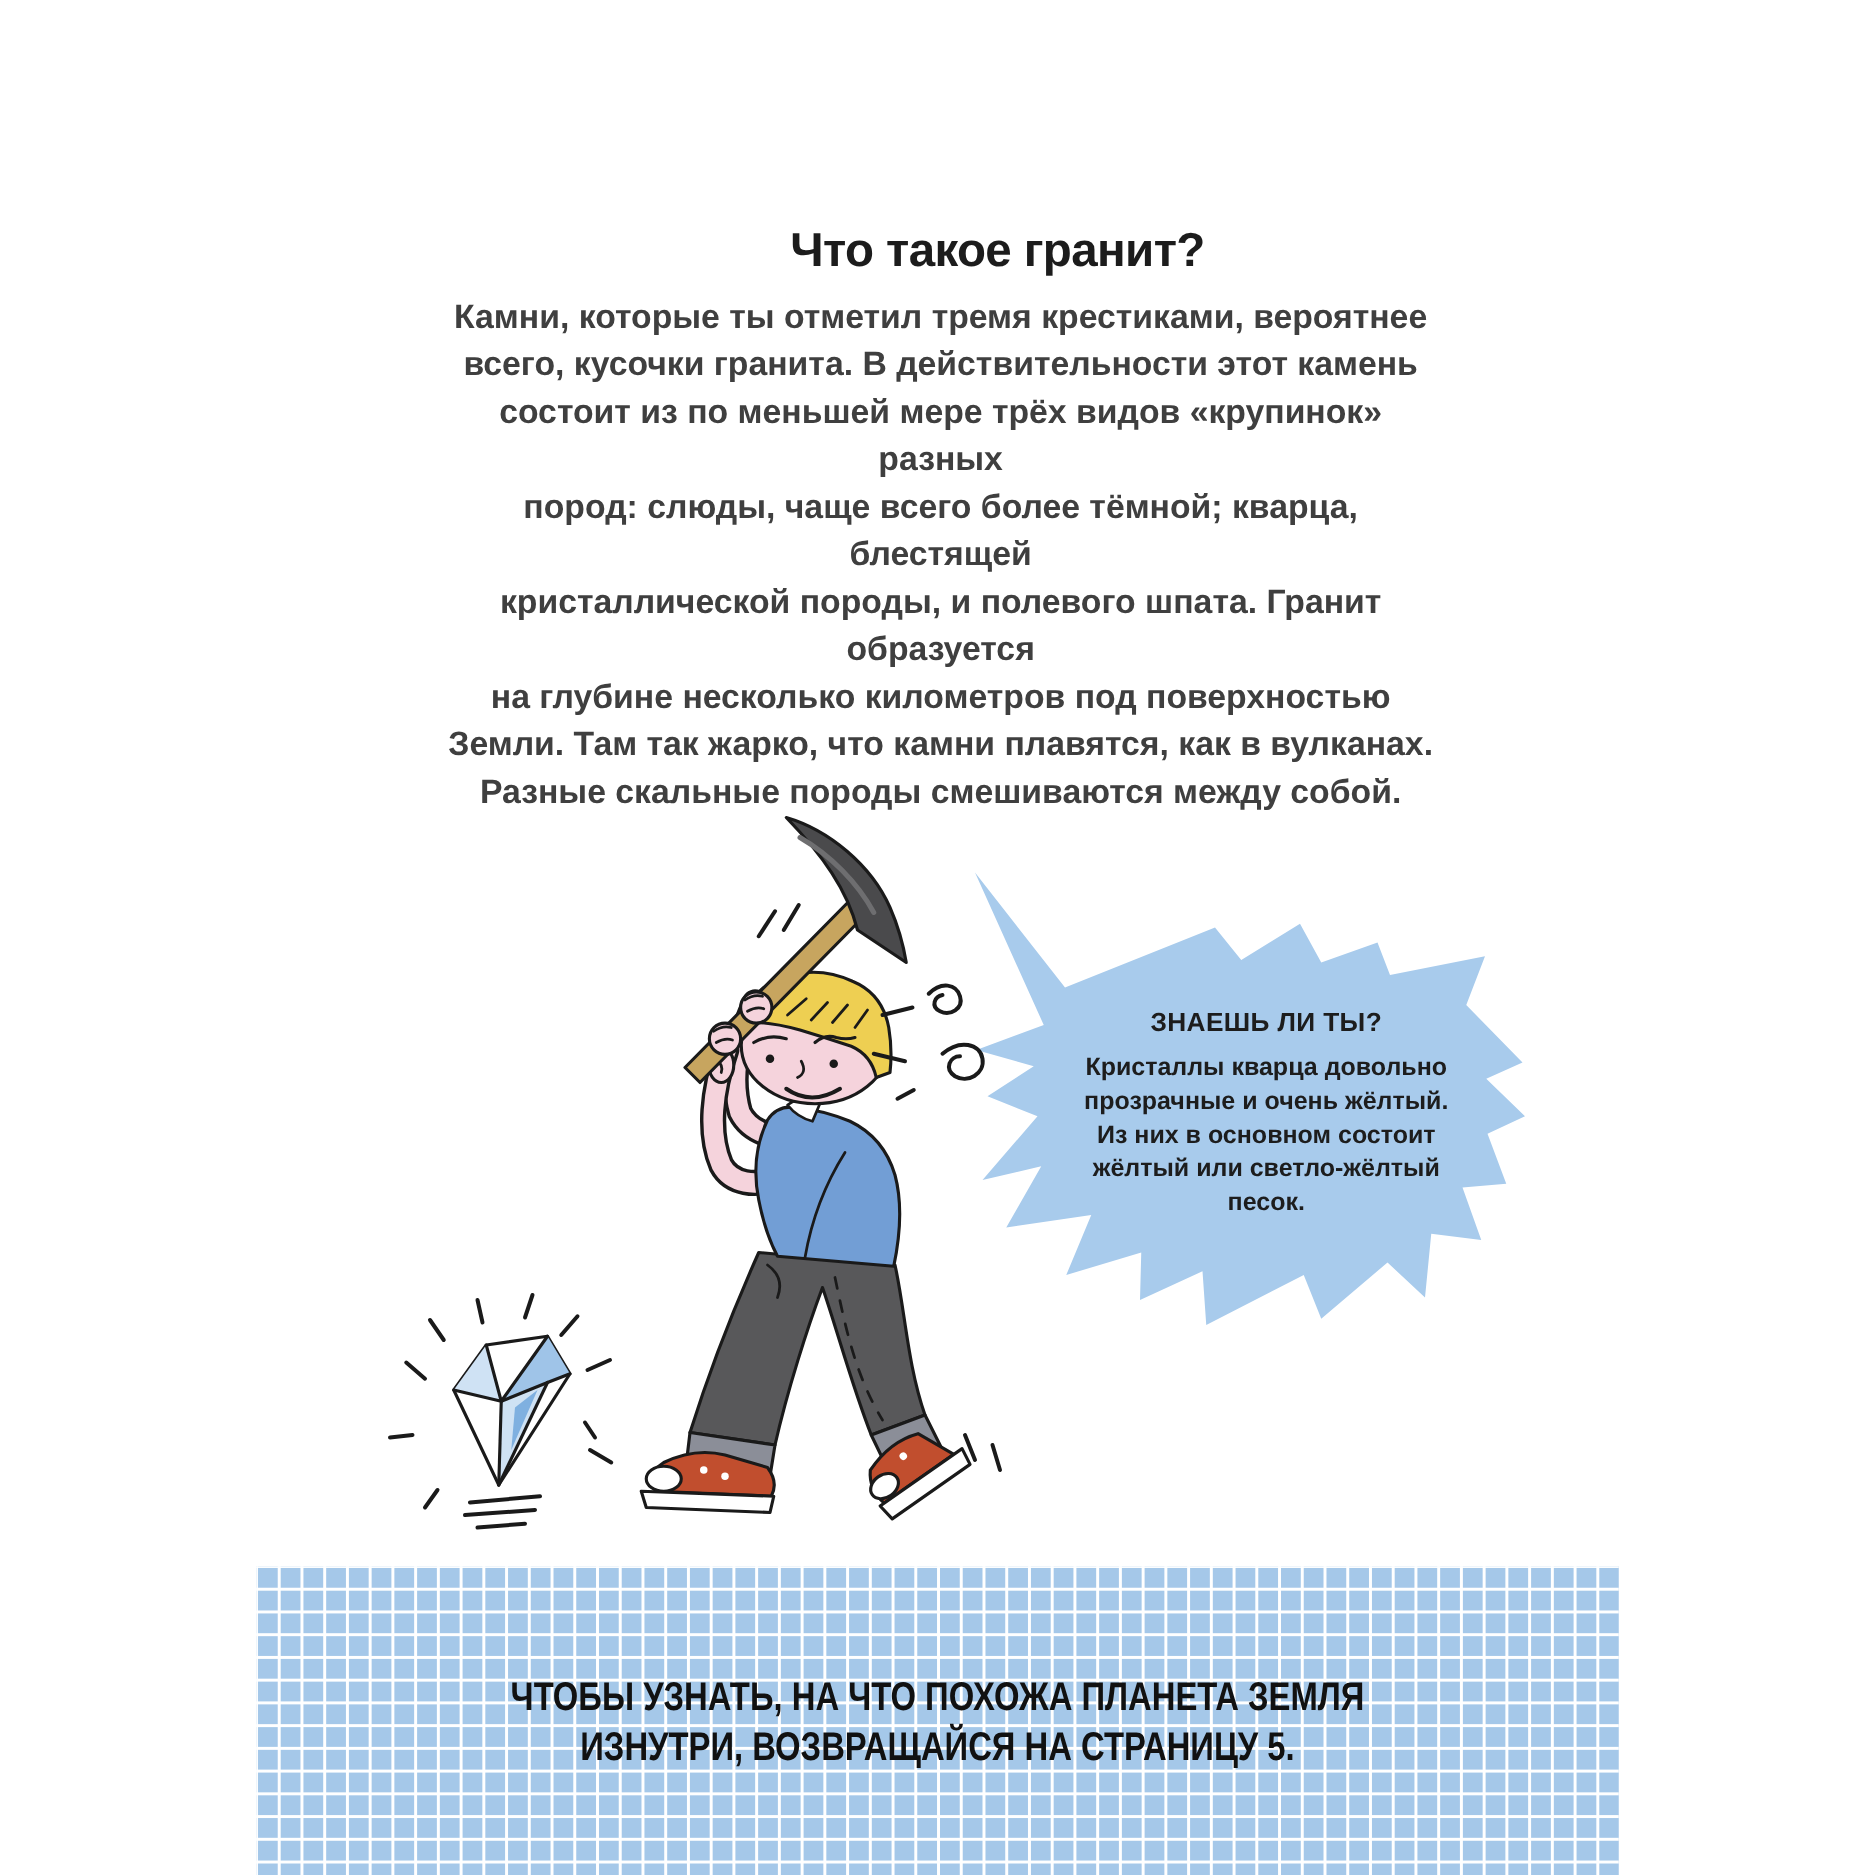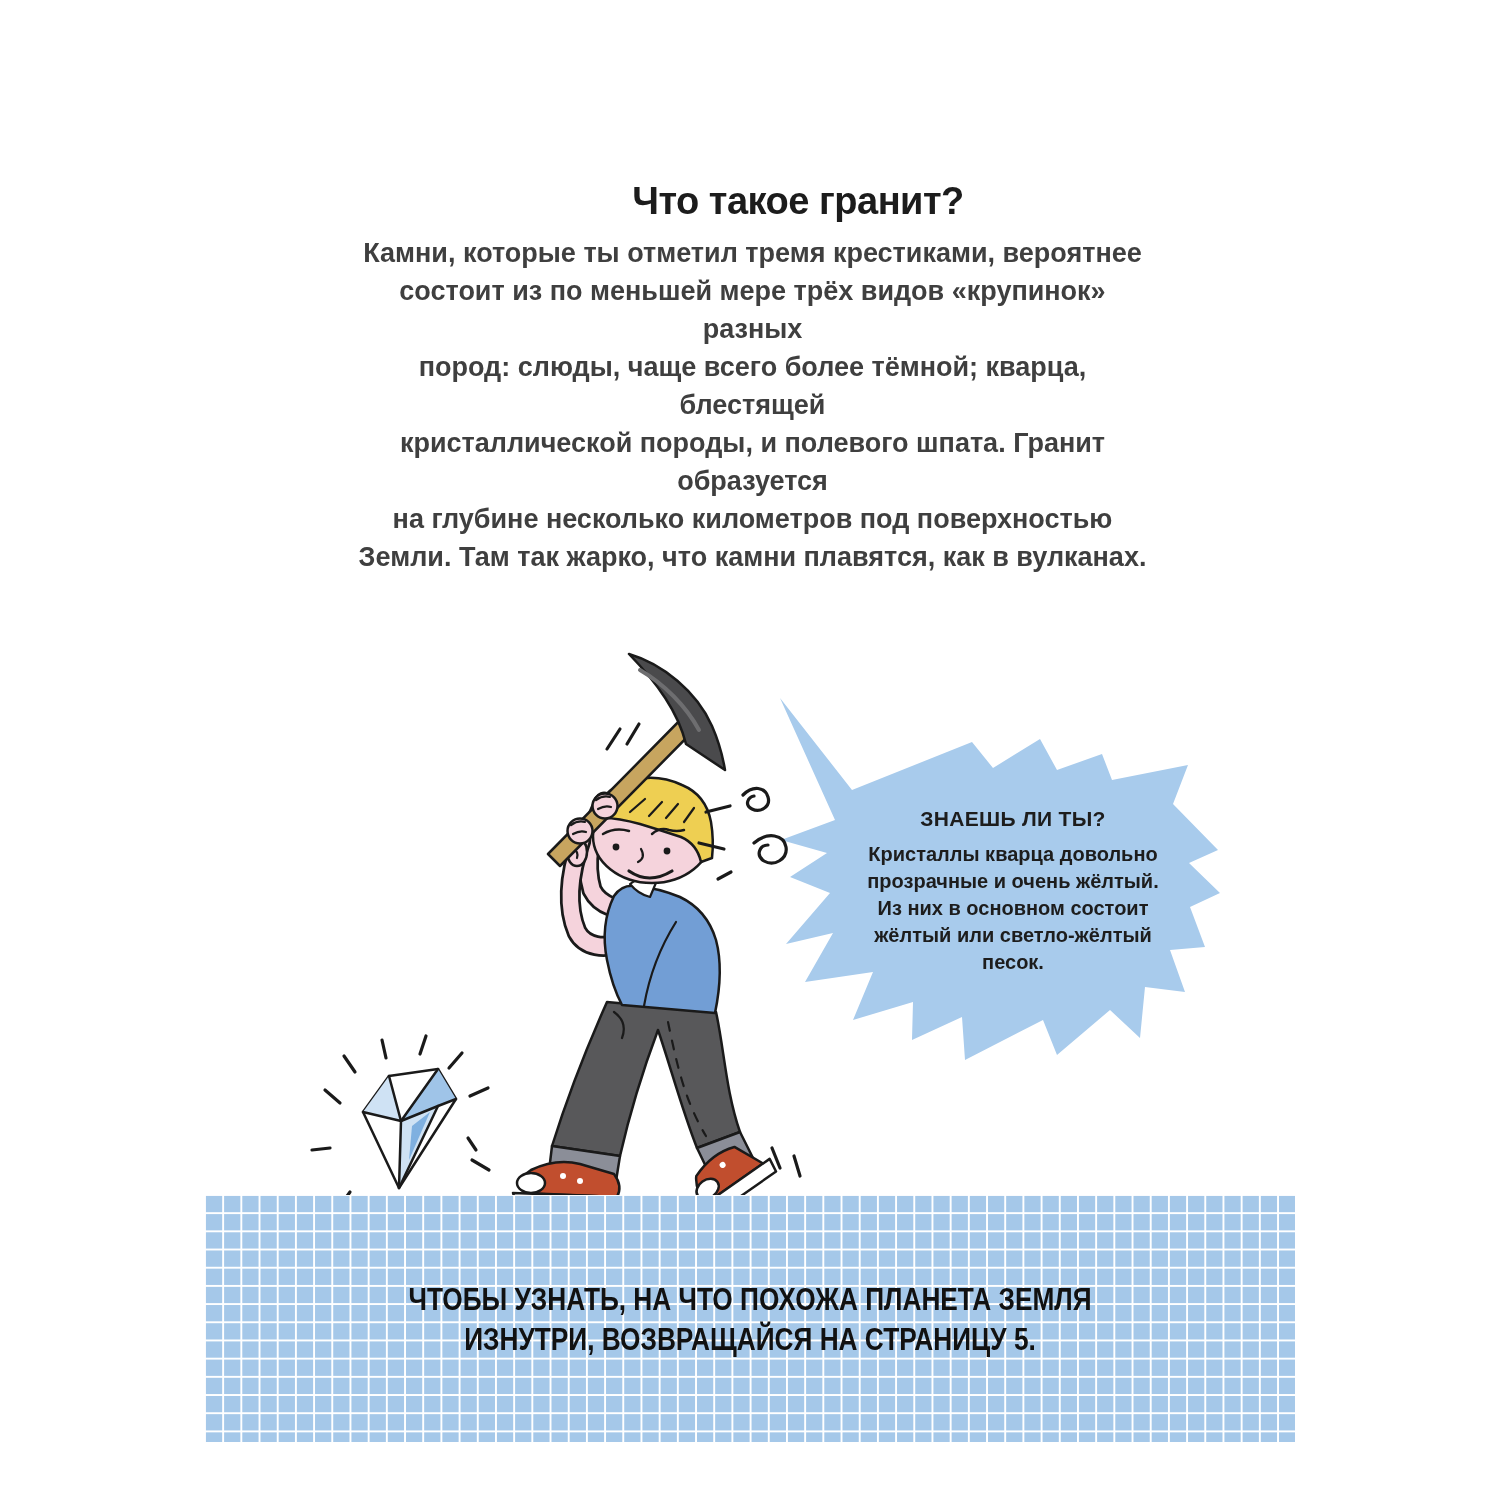--- a/index.html
+++ b/index.html
@@ -53,21 +53,21 @@
     text-align:center;color:var(--c-bubble-ink);
   }
   .bubble-heading{
     font-size:21px;line-height:30px;font-weight:700;letter-spacing:.3px;
     margin-bottom:7px;
   }
   .bubble-line{font-size:20px;line-height:27px;font-weight:700;}
 
   
   .footer-box{
-    position:absolute;left:205px;top:1195px;width:1090px;height:247px;
+    position:absolute;left:205px;top:1253px;width:1090px;height:247px;
     background-color:var(--c-grid-bg);
     background-image:
       linear-gradient(to right, var(--c-grid-line) 2px, transparent 2px),
       linear-gradient(to bottom, var(--c-grid-line) 2px, transparent 2px);
     background-size:18.2px 18.2px;
     background-position:-1px -1px;
   }
   .footer-text{
     padding-top:84px;
     text-align:center;
@@ -79,25 +79,27 @@
 </style>
 </head>
 <body>
 
 <div class="page">
 
   <div class="title">Что такое гранит?</div>
 
   <div class="paragraph">
     <div>Камни, которые ты отметил тремя крестиками, вероятнее</div>
+    <div>всего, кусочки гранита. В действительности этот камень</div>
     <div>состоит из по меньшей мере трёх видов «крупинок» разных</div>
     <div>пород: слюды, чаще всего более тёмной; кварца, блестящей</div>
     <div>кристаллической породы, и полевого шпата. Гранит образуется</div>
     <div>на глубине несколько километров под поверхностью</div>
     <div>Земли. Там так жарко, что камни плавятся, как в вулканах.</div>
+    <div>Разные скальные породы смешиваются между собой.</div>
   </div>
 
   <svg class="art" viewBox="0 0 1500 1500" aria-hidden="true">
 
     <g>
       <polygon class="f-bubble" points="
         780,698 852,790 972,742 993,768 1040,739 1057,770 1102,754 1112,780
         1188,765 1173,804 1218,850 1189,863 1220,893 1190,907 1205,947 1170,950
         1185,992 1145,987 1140,1038 1110,1010 1057,1055 1043,1020 965,1060
         962,1017 912,1040 913,1002 853,1020 873,972 805,982 833,933 786,944

